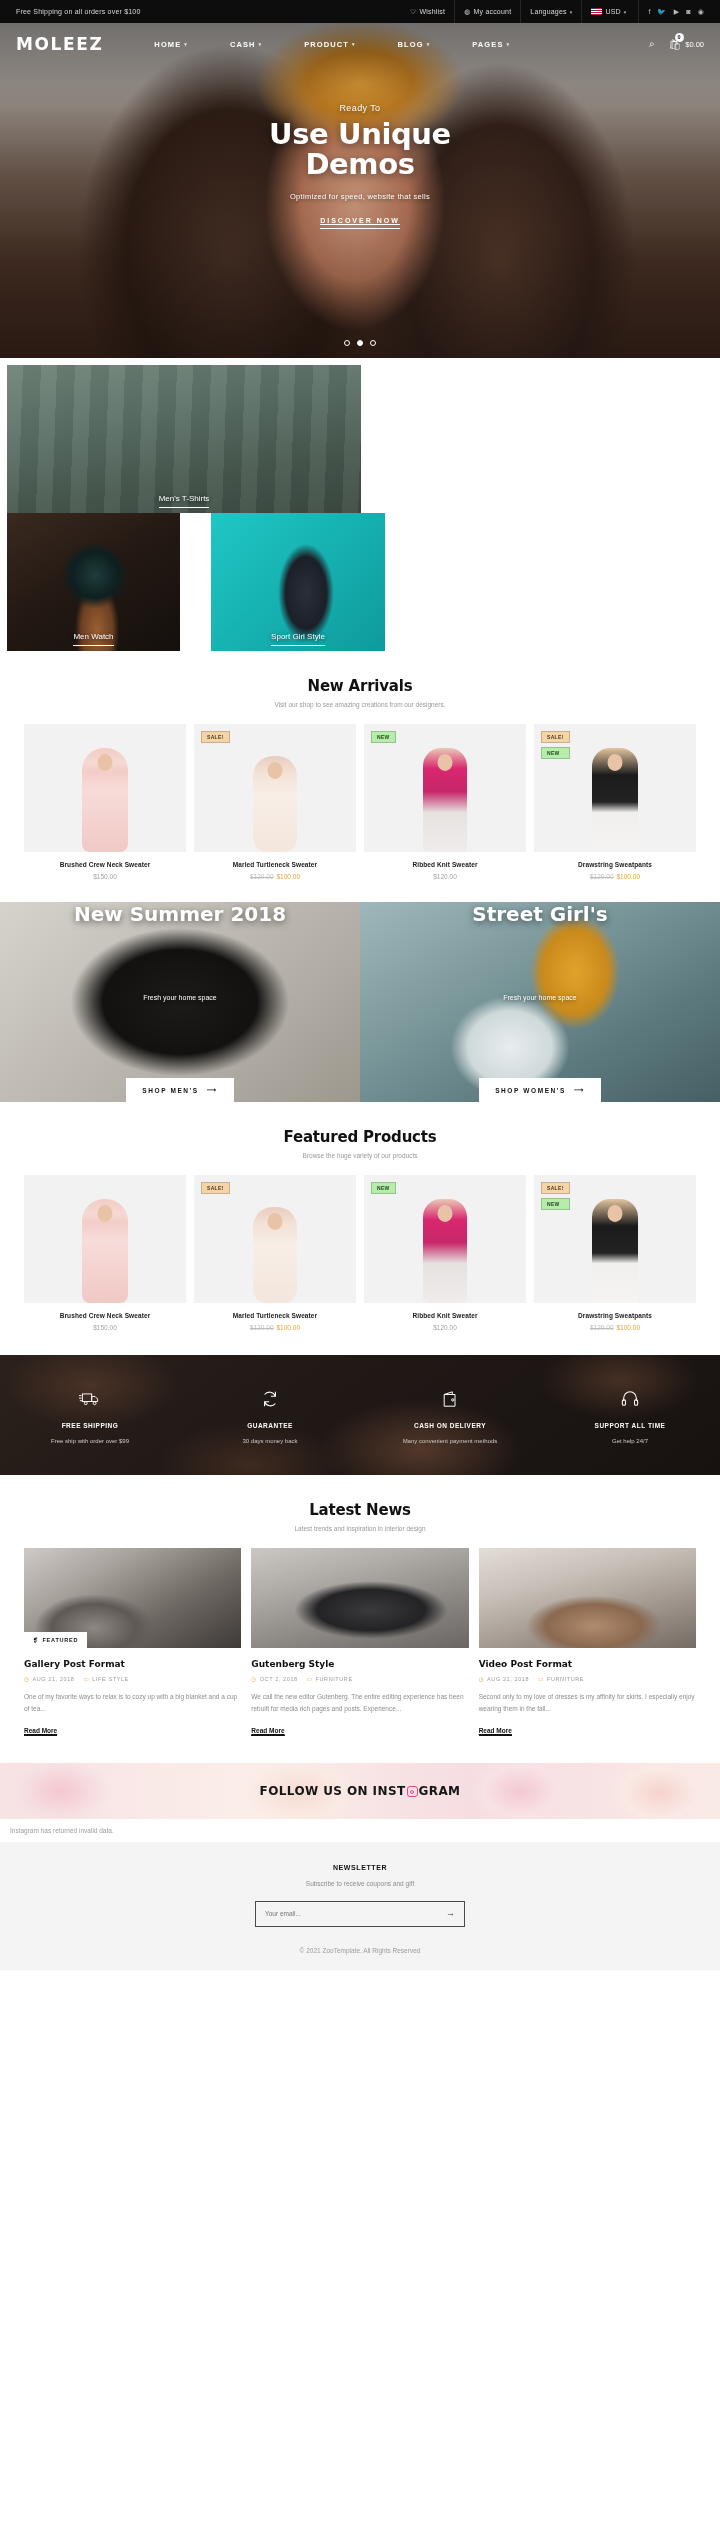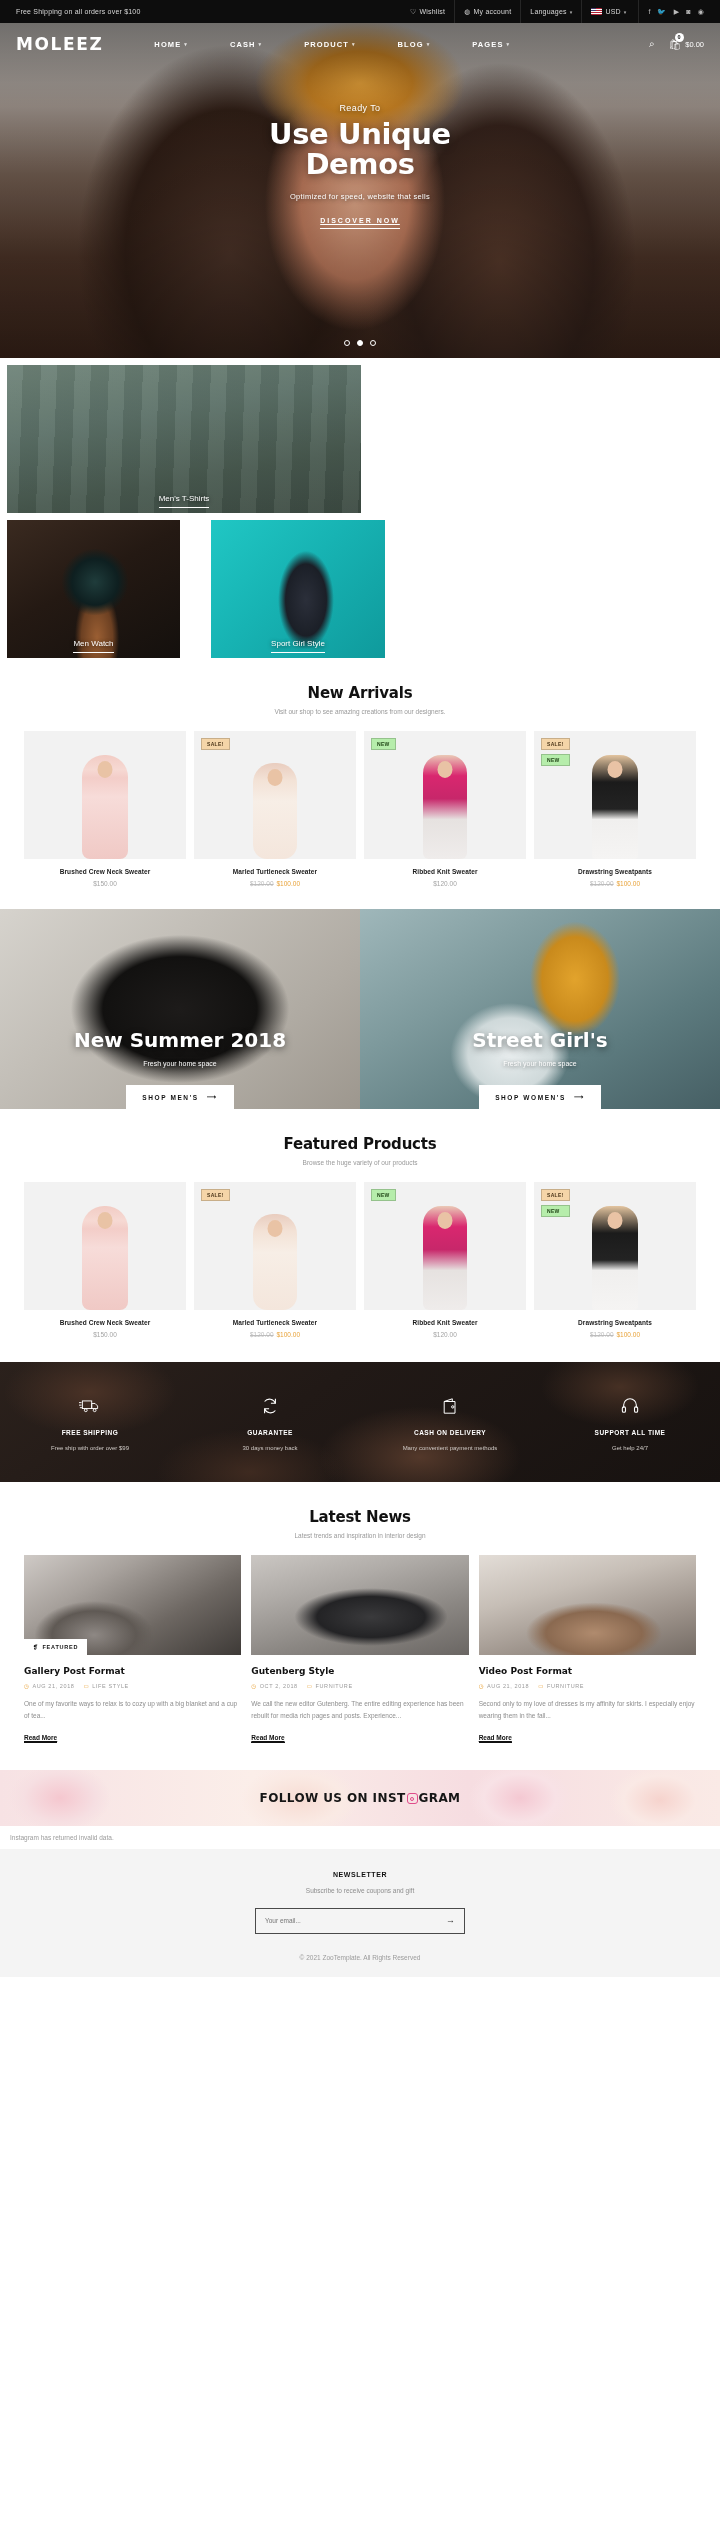--- a/index.html
+++ b/index.html
@@ -60,21 +60,21 @@
   .cat{position:relative;overflow:hidden}
   .cat .cap{position:absolute;left:0;right:0;bottom:10px;text-align:center;color:#fff;
             font-size:8px;font-weight:500;text-shadow:0 1px 4px rgba(0,0,0,.7)}
   .cat .cap span{border-bottom:1px solid #fff;padding-bottom:4px}
   .cat-big{width:352px;height:293px;
     background:
       radial-gradient(ellipse 80px 95px at 120px 110px,#8d5f4c 0%,#6a4334 60%,rgba(0,0,0,0) 85%),
       radial-gradient(ellipse 60px 70px at 215px 90px,#5b3a2c 0%,#3a2319 65%,rgba(0,0,0,0) 88%),
       radial-gradient(ellipse 130px 80px at 150px 260px,#efeae6 0%,#d8d2cd 60%,rgba(0,0,0,0) 85%),
       linear-gradient(160deg,#79736d 0%,#5d534c 40%,#3d332c 70%,#2a2220 100%);}
-  .cat-col{display:flex;flex-direction:column;gap:7px}
+  .cat-col{display:flex;flex-direction:column;}
   .cat-t{width:354px;height:148px;
     background:
       repeating-linear-gradient(92deg, rgba(255,255,255,.05) 0 16px, rgba(0,0,0,.06) 16px 34px),
       linear-gradient(170deg,#6f8479 0%,#5c7168 35%,#48594f 70%,#3c4a42 100%);}
   .cat-row{display:flex;gap:7px}
   .cat-w{width:173px;height:138px;
     background:
       radial-gradient(circle 42px at 88px 62px,#1f3c3b 0%,#0e1f20 55%,rgba(0,0,0,0) 80%),
       radial-gradient(ellipse 26px 60px at 90px 118px,#9b5f33 0%,#6c4022 60%,rgba(0,0,0,0) 85%),
       linear-gradient(150deg,#3a2a20 0%,#241913 45%,#14100d 100%);}
@@ -120,21 +120,21 @@
   .promos{display:flex;margin-top:22px}
   .promo{position:relative;width:360px;height:200px;overflow:hidden}
   .promo-a{background:
       radial-gradient(ellipse 140px 95px at 180px 100px,#1d1b1a 0%,#121110 55%,rgba(0,0,0,0) 78%),
       linear-gradient(140deg,#d6d3cd 0%,#c3bfb8 35%,#b0aba3 70%,#9d978e 100%);}
   .promo-b{background:
       radial-gradient(ellipse 55px 70px at 215px 70px,#e2a32c 0%,#c98a1c 60%,rgba(0,0,0,0) 82%),
       radial-gradient(ellipse 70px 60px at 150px 145px,#e8edee 0%,#cfd9da 60%,rgba(0,0,0,0) 85%),
       linear-gradient(150deg,#9fb7ba 0%,#7e9a9d 35%,#5c7a7e 70%,#465f64 100%);}
   .promo-in{position:absolute;inset:0;display:flex;flex-direction:column;align-items:center;
-            justify-content:flex-end;color:#fff}
+            justify-content:space-between;color:#fff}
   .promo-t{font-size:20px;font-weight:700;font-family:"DejaVu Sans",sans-serif;
            text-shadow:0 2px 7px rgba(0,0,0,.5)}
   .promo-s{font-size:7px;margin-top:8px;text-shadow:0 1px 4px rgba(0,0,0,.6)}
   .promo-btn{margin-top:18px;background:#fff;color:#111;font-size:6.5px;font-weight:700;
              letter-spacing:1.6px;padding:8px 16px;display:flex;align-items:center;gap:8px}
 
   
   .services{margin-top:24px;height:120px;display:flex;align-items:center;position:relative;overflow:hidden;
     background:
       radial-gradient(ellipse 120px 60px at 90px 30px,#4a3226 0%,rgba(0,0,0,0) 72%),

